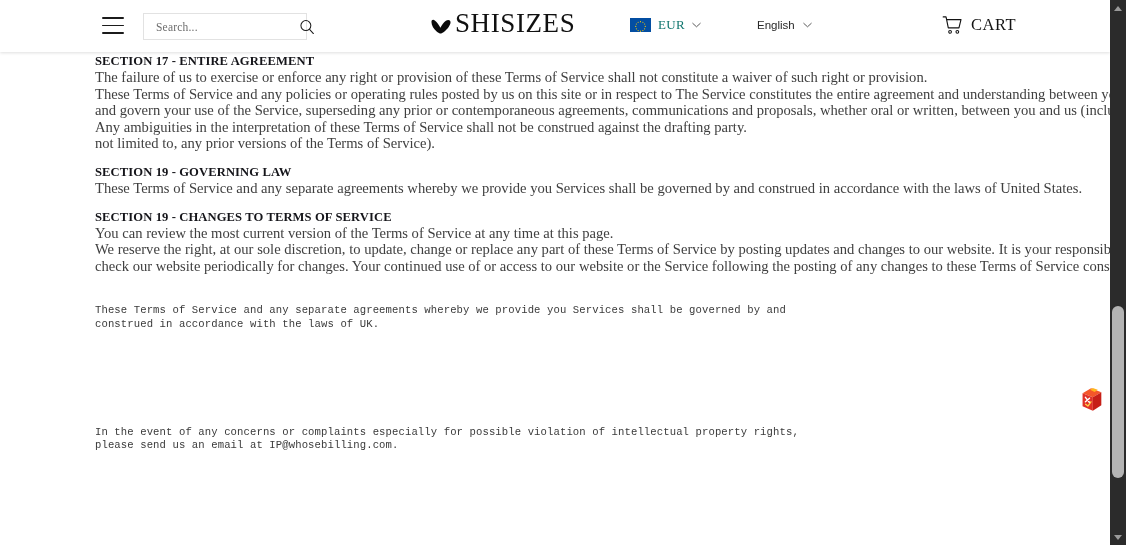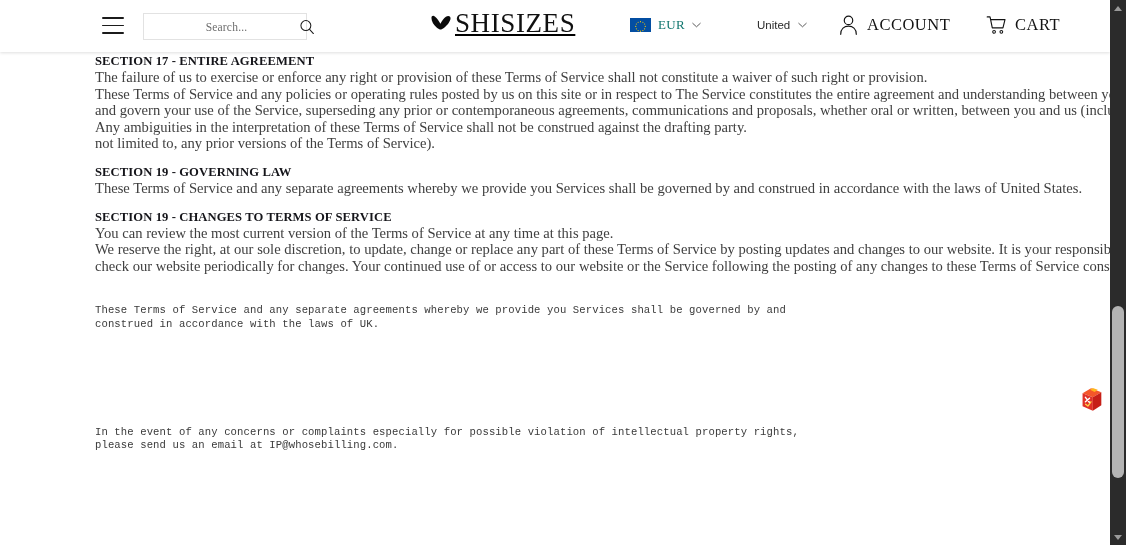--- a/index.html
+++ b/index.html
@@ -65,39 +65,37 @@
   }
   .search-box input {
     border: none;
     outline: none;
     flex: 1;
     font-family: "Liberation Serif", serif;
     font-size: 11.5px;
     color: #6d6d6d;
     background: transparent;
     letter-spacing: 0.2px;
-    text-align: center;
   }
   .search-box input::placeholder { color: #6d6d6d; }
   .search-icon {
     width: 16px; height: 16px;
     flex: 0 0 auto;
     display: block;
     cursor: pointer;
   }
 
   .brand {
     position: absolute;
     left: 430px;
     top: 10px;
     display: flex;
-    align-items: flex-start;
+    align-items: flex-end;
     gap: 2px;
     cursor: pointer;
-    text-decoration: underline;
   }
   .brand-mark {
     width: 22px;
     height: 20px;
     display: block;
     margin-right: 1px;
     margin-top: 3px;
   }
   .brand-text {
     font-family: "Liberation Serif", serif;
@@ -152,21 +150,21 @@
 
   .account-link, .cart-link {
     position: absolute;
     top: 14px;
     display: flex;
     align-items: center;
     gap: 8px;
     cursor: pointer;
   }
   .account-link { left: 838px; }
-  .cart-link { left: 986px; text-align: right; }
+  .cart-link { left: 942px; text-align: right; }
   .nav-label {
     font-family: "Liberation Serif", serif;
     font-size: 16.5px;
     color: #131313;
     letter-spacing: 0.5px;
     white-space: nowrap;
   }
   .nav-ico { width: 21px; height: 22px; display: block; flex: 0 0 auto; }
 
   
@@ -312,33 +310,26 @@
           <circle cx="11.6" cy="6.1" r="0.85"></circle>
         </g>
       </svg>
       <span class="currency-code">EUR</span>
       <svg class="caret" viewBox="0 0 12 8">
         <path d="M1 1.8 L6 6.4 L11 1.8" fill="none" stroke="#4a4a4a" stroke-width="1.2" stroke-linecap="round"></path>
       </svg>
     </div>
 
     <div class="lang-sel">
-      <span class="lang-text">United</span>
+      <span class="lang-text">English</span>
       <svg class="caret" viewBox="0 0 12 8">
         <path d="M1 1.8 L6 6.4 L11 1.8" fill="none" stroke="#4a4a4a" stroke-width="1.2" stroke-linecap="round"></path>
       </svg>
     </div>
 
-    <div class="account-link">
-      <svg class="nav-ico" viewBox="0 0 24 26">
-        <circle cx="12" cy="7.6" r="5" fill="none" stroke="#131313" stroke-width="1.4"></circle>
-        <path d="M2.8 24 C2.8 17.6 7 14.4 12 14.4 C17 14.4 21.2 17.6 21.2 24" fill="none" stroke="#131313" stroke-width="1.4" stroke-linecap="round"></path>
-      </svg>
-      <span class="nav-label">ACCOUNT</span>
-    </div>
 
     <div class="cart-link">
       <svg class="nav-ico" viewBox="0 0 26 26">
         <path d="M1.5 3 L5 3 L7.8 16.5 L21 16.5 L23.5 6.4 L6 6.4" fill="none" stroke="#131313" stroke-width="1.4" stroke-linejoin="round" stroke-linecap="round"></path>
         <circle cx="10" cy="21.5" r="1.7" fill="none" stroke="#131313" stroke-width="1.3"></circle>
         <circle cx="19" cy="21.5" r="1.7" fill="none" stroke="#131313" stroke-width="1.3"></circle>
       </svg>
       <span class="nav-label">CART</span>
     </div>
 

